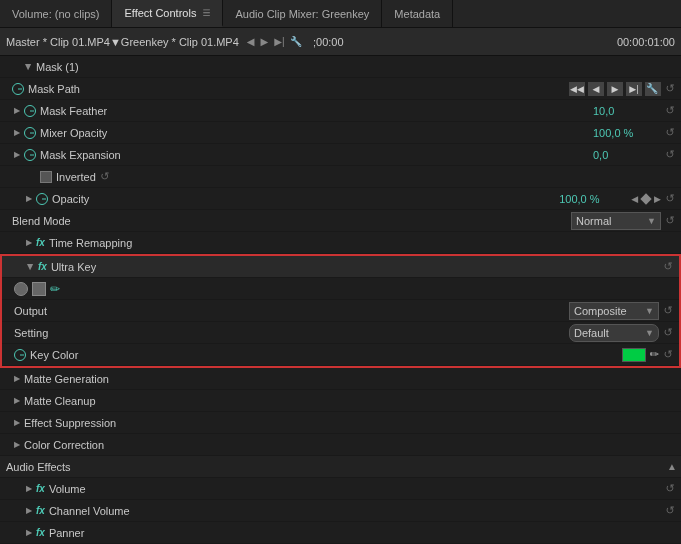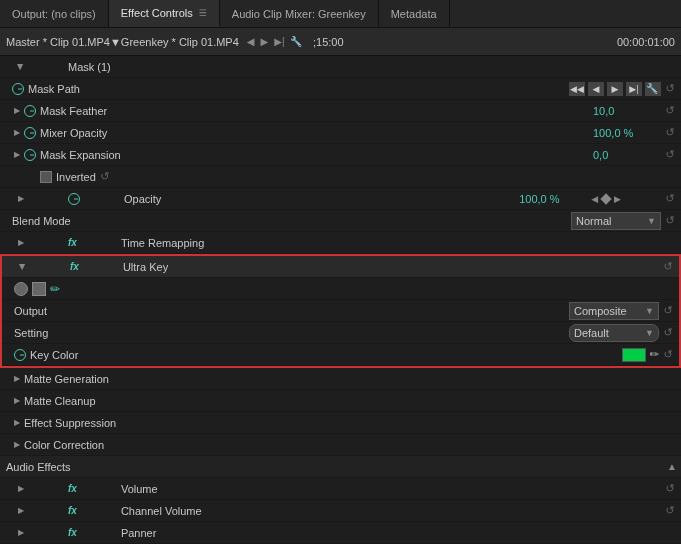--- a/index.html
+++ b/index.html
@@ -56,21 +56,21 @@
 
     
     .section-row {
       display: flex;
       align-items: center;
       height: 22px;
       padding: 0 4px;
       border-bottom: 1px solid #191919;
     }
 
-    .indent-1 { padding-left: 16px; gap: 40px; }
+    .indent-1 { padding-left: 24px; }
     .indent-2 { padding-left: 12px; }
     .indent-3 { padding-left: 40px; }
 
     .expand-arrow {
       width: 10px;
       height: 10px;
       display: inline-flex;
       align-items: center;
       justify-content: center;
       color: #888;
@@ -272,21 +272,21 @@
       align-items: center;
       gap: 6px;
       margin-left: 8px;
     }
   </style>
 </head>
 <body>
 
 <div class="tab-bar">
   <div class="tab">
-    <span>Output: (no clips)</span>
+    <span>Volume: (no clips)</span>
   </div>
   <div class="tab active">
     <span>Effect Controls</span>
     <span class="tab-menu-icon">☰</span>
   </div>
   <div class="tab">
     <span>Audio Clip Mixer: Greenkey</span>
   </div>
   <div class="tab">
     <span>Metadata</span>
@@ -296,21 +296,21 @@
 <div class="header-area">
   <span class="master-label">Master * Clip 01.MP4</span>
   <span class="arrow-icon"> ▼ </span>
   <span class="greenkey-label">Greenkey * Clip 01.MP4</span>
   <div class="playhead-controls">
     <span style="color:#888;font-size:10px;">◀</span>
     <span style="color:#888;font-size:10px;">▶</span>
     <span style="color:#888;font-size:10px;">▶|</span>
     <span style="color:#888;font-size:10px;">🔧</span>
   </div>
-  <span style="margin-left:10px;color:#c8c8c8;font-size:11px;">;15:00</span>
+  <span style="margin-left:10px;color:#c8c8c8;font-size:11px;">;00:00</span>
   <span style="margin-left:auto;color:#c8c8c8;font-size:11px;">00:00:01:00</span>
 </div>
 
 <div class="content">
 
   <div class="section-row indent-1">
     <span class="expand-arrow open">▶</span>
     <span class="row-label">Mask (1)</span>
   </div>
 

